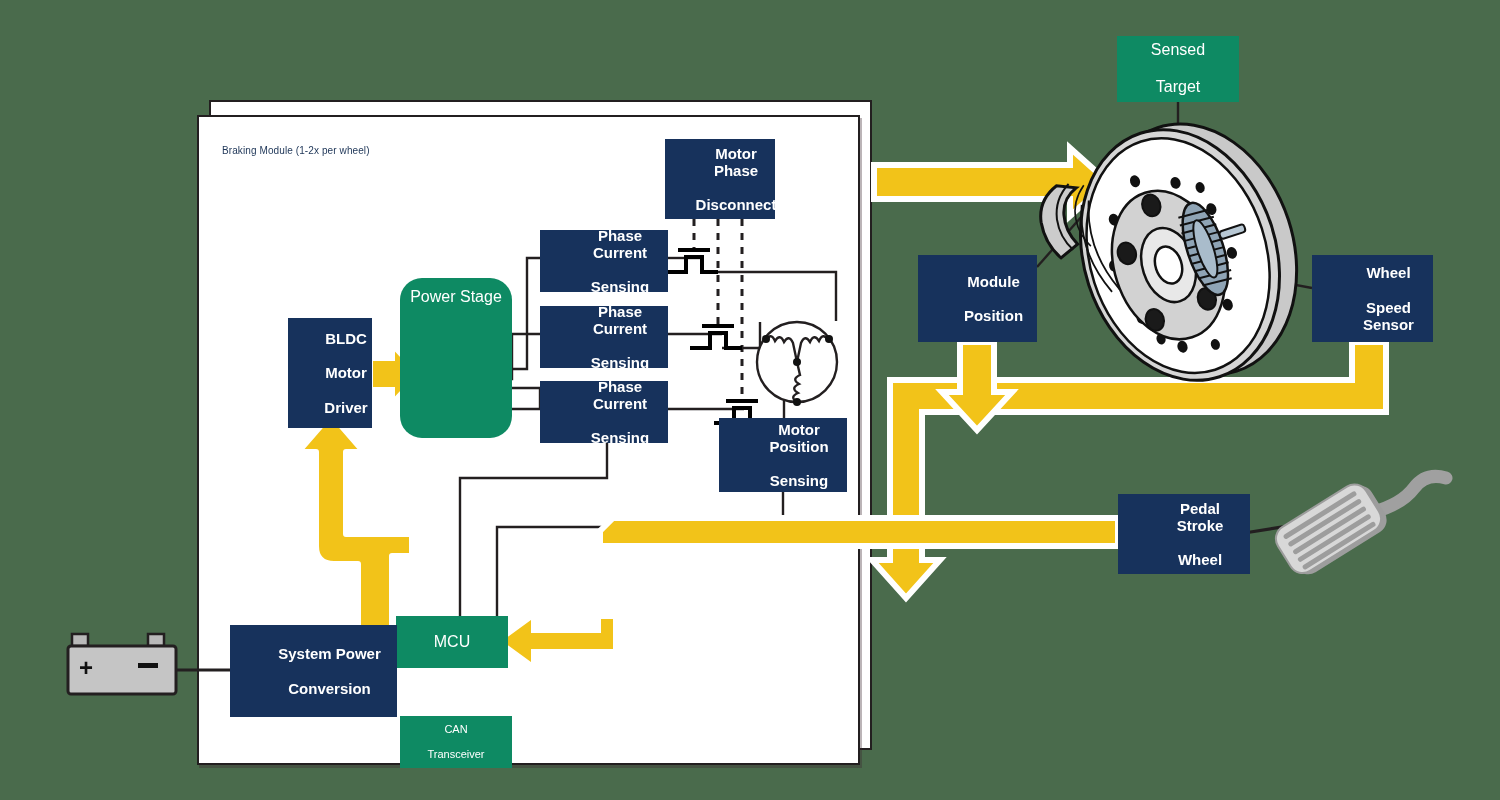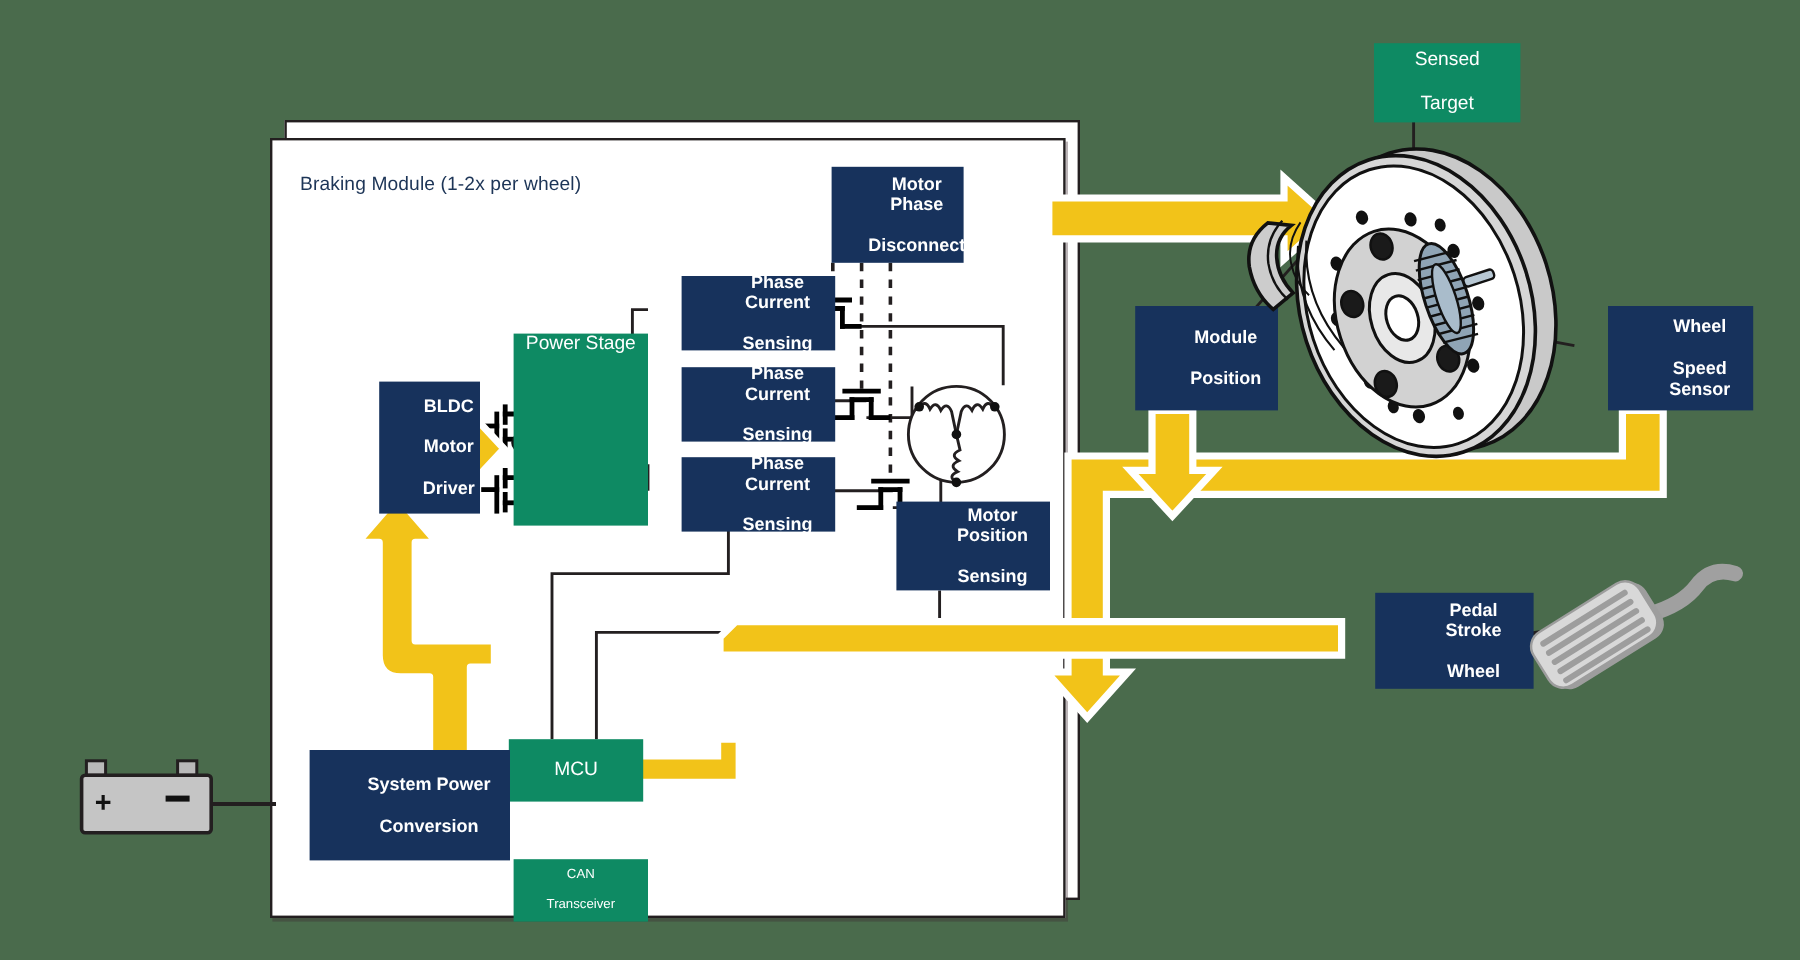--- a/index.html
+++ b/index.html
@@ -3,29 +3,29 @@
 <meta charset="utf-8">
 <style>
   html,body{margin:0;padding:0;}
   body{
     width:1500px;height:800px;overflow:hidden;
     background:#4a6b4c;
     font-family:"Liberation Sans", sans-serif;
     position:relative;
   }
   #stage{position:absolute;left:0;top:0;width:1500px;height:800px;}
-  .abs{position:absolute;margin-left:28px;}
+  .abs{position:absolute;}
 
   
   .page{background:#ffffff;border:2px solid #231f20;box-sizing:border-box;}
   .page-back{left:209px;top:100px;width:663px;height:650px;}
   .page-front{left:197px;top:115px;width:663px;height:650px;box-shadow:2px 3px 0 rgba(60,40,50,.35);}
 
   .module-title{
-    left:222px;top:145px;color:#1d3557;font-size:16px;letter-spacing:.1px;
+    left:222px;top:145px;color:#1d3557;font-size:10px;letter-spacing:.1px;
     white-space:nowrap;
   }
 
   
   .blk{
     box-sizing:border-box;display:flex;align-items:center;justify-content:center;
     text-align:center;line-height:1.15;color:#ffffff;
   }
   .blk.navy{background:#17325c;font-weight:bold;font-size:15px;padding-left:32px;}
   .blk.green{background:#0e8a63;font-weight:normal;font-size:16px;}
@@ -194,21 +194,21 @@
     <path d="M414,660 L414,556 L404,546 L344,546 L344,444 L326,444 L331,434 L322,452 L340,452" fill="none" stroke="none"></path>
 
     <path d="M392,660 L392,556 Q392,544 404,544 L332,544 L332,452 L310,452 L331,418 L352,452 L358,452 L358,560 Q358,570 348,570 L424,570 L424,660 Z" fill="none" stroke="none"></path>
     <path d="M394,664 L394,560 L412,560 L412,526 L358,526 L358,452 L376,452 L331,414 L286,452 L304,452 L304,560 L304,560 L304,594 L358,594 L358,664 Z" fill="none" stroke="none"></path>
 
     <path d="M392,664 L392,556 L412,556 L412,534 L346,534 L346,452 L364,452 L331,414 L298,452 L316,452 L316,546 Q316,564 334,564 L358,564 L358,664 Z" fill="#f2c319" stroke="#ffffff" stroke-width="6" stroke-linejoin="round"></path>
 
     <path d="M370,358 L392,358 L392,344 L420,374 L392,404 L392,390 L370,390 Z" fill="#f2c319" stroke="#ffffff" stroke-width="6" stroke-linejoin="miter"></path>
   </svg>
 
-  <div class="abs blk green" style="left:400px;top:278px;width:112px;height:160px;align-items:flex-start;padding-top:0;">
+  <div class="abs blk green" style="left:400px;top:278px;width:112px;height:160px;align-items:flex-start;padding-top:10px;border-radius:22px;">
     <span>Power Stage</span>
   </div>
 
   <div class="abs blk navy" style="left:288px;top:318px;width:84px;height:110px;">
     <span><span>BLDC</span><br>
       <span>Motor</span><br>
       <span>Driver</span></span>
   </div>
 
   <div class="abs blk navy" style="left:540px;top:230px;width:128px;height:62px;">

